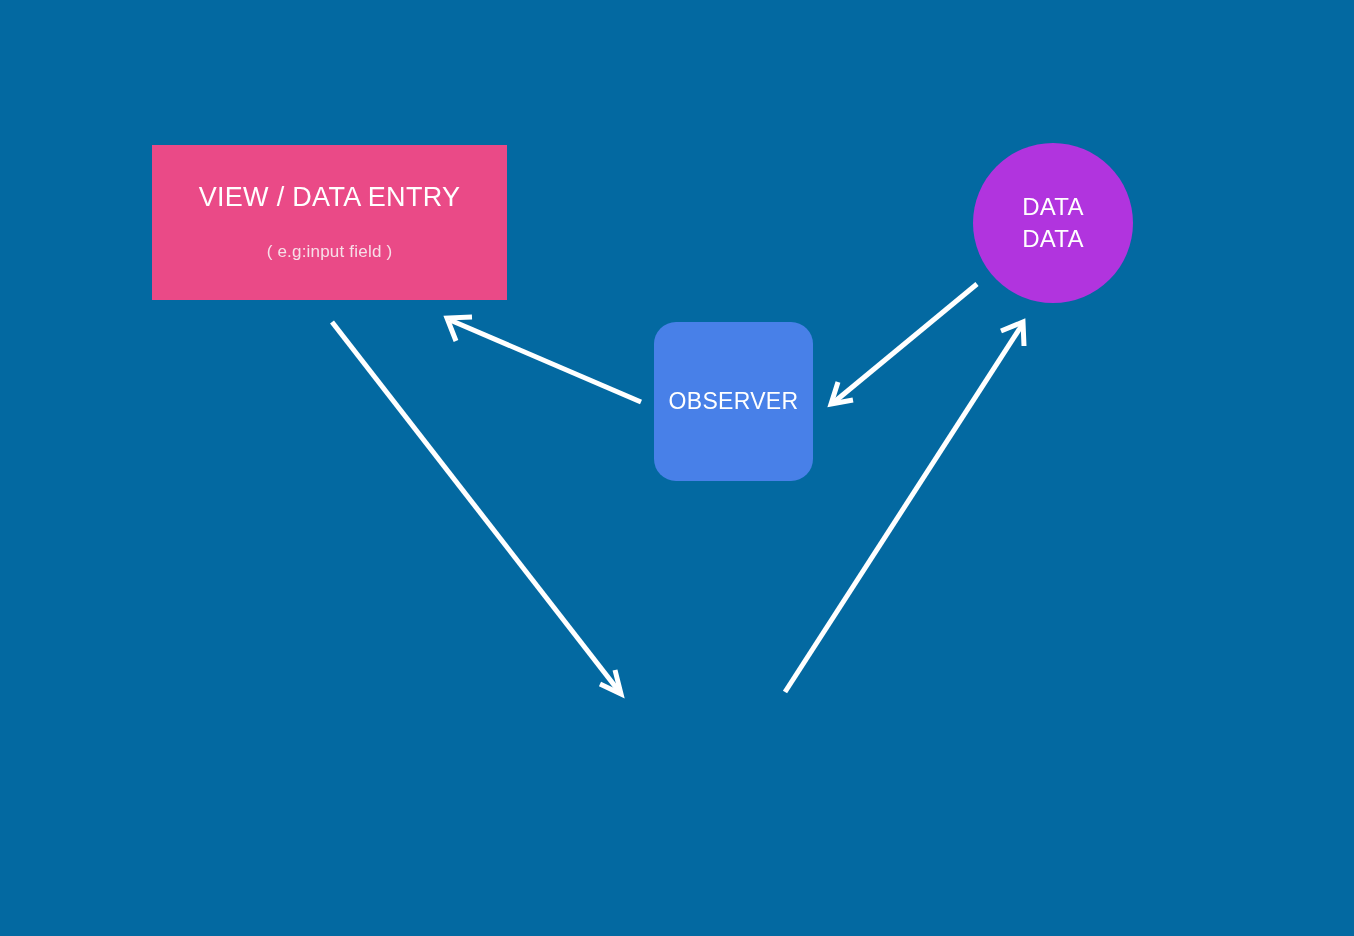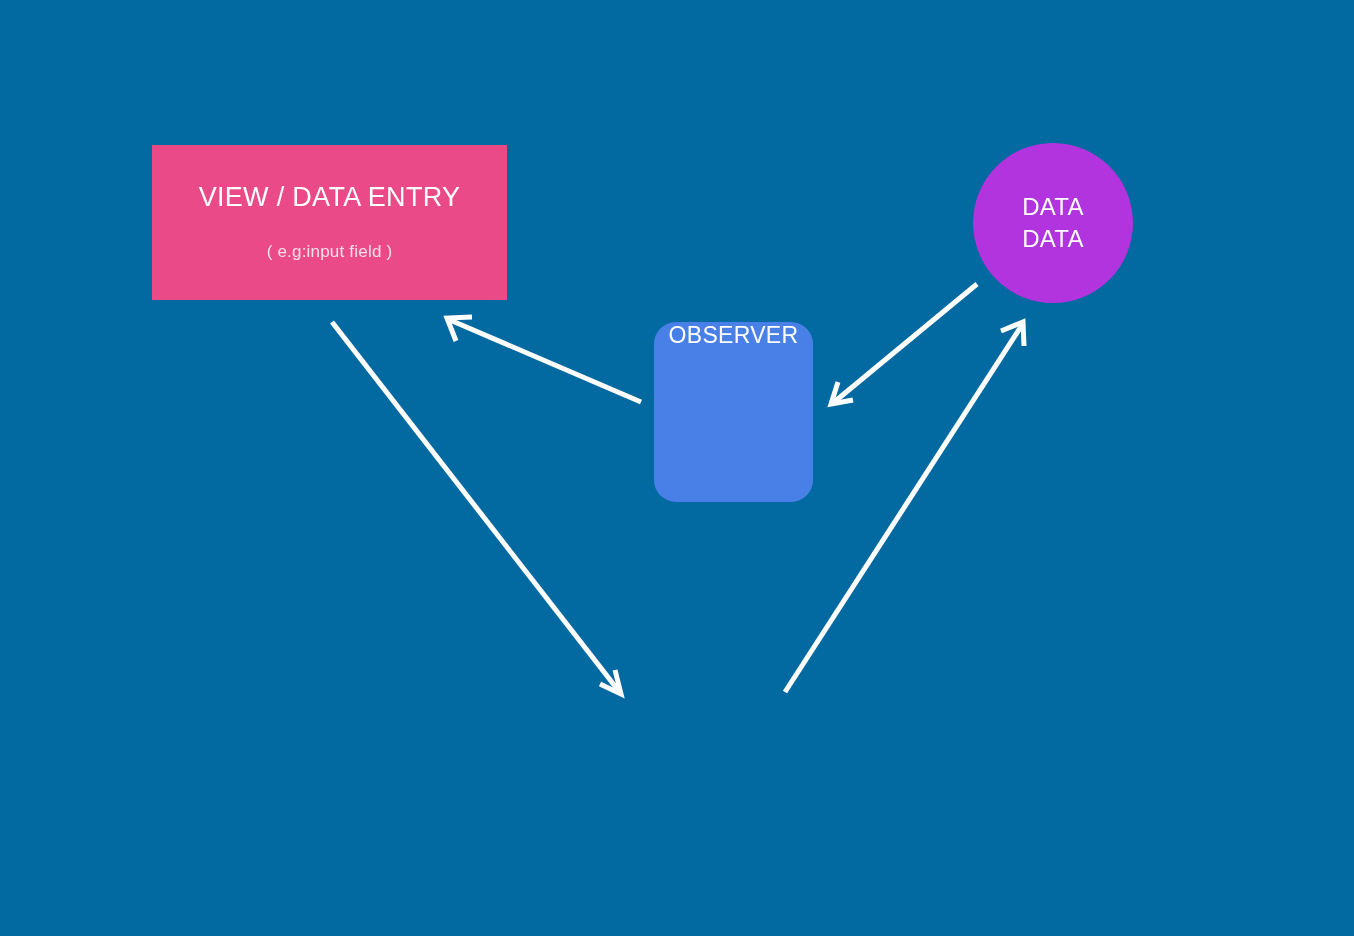--- a/index.html
+++ b/index.html
@@ -76,25 +76,25 @@
     letter-spacing: 0.3px;
     white-space: nowrap;
   }
 
   
   .node-observer {
     position: absolute;
     left: 654px;
     top: 322px;
     width: 159px;
-    height: 180px;
+    height: 159px;
     border-radius: 22px;
     background: #4880E8;
     display: flex;
-    align-items: flex-start;
+    align-items: center;
     justify-content: center;
   }
   .observer-label {
     color: #ffffff;
     font-size: 23px;
     font-weight: 400;
     letter-spacing: 0.3px;
     white-space: nowrap;
   }
 

